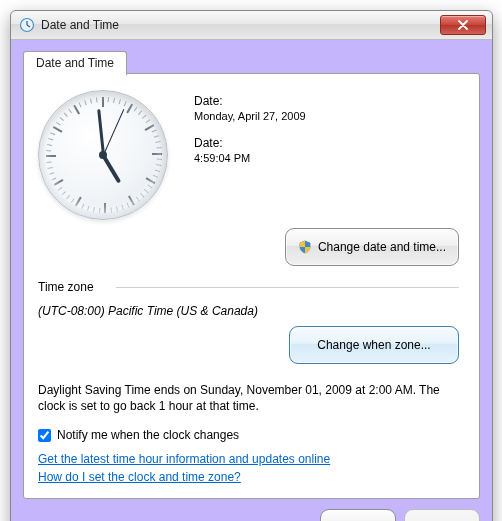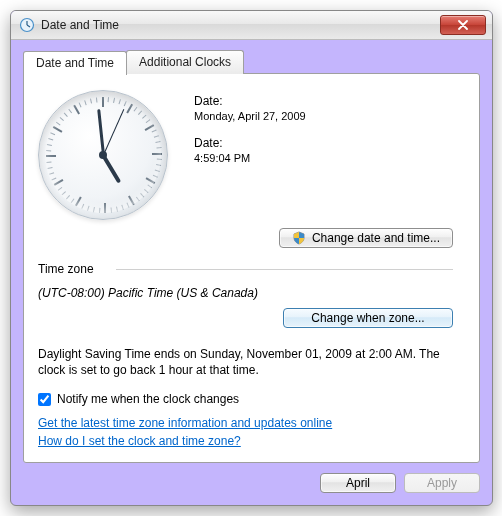--- a/index.html
+++ b/index.html
@@ -7,27 +7,27 @@
   .window{width:481px;border:1px solid #888;border-radius:6px;box-shadow:0 6px 18px rgba(0,0,0,0.35);background:#c4b5fd;overflow:hidden;}
   .titlebar{height:28px;background:linear-gradient(to bottom,#f9f9f9 0%,#e9e9e9 45%,#d9d9d9 46%,#eaeaea 100%);display:flex;align-items:center;padding:0 6px 0 8px;border-bottom:1px solid #bbb;position:relative;}
   .titlebar .title{margin-left:6px;font-size:12px;color:#222;}
   .titlebar .close-btn{margin-left:auto;width:44px;height:18px;border-radius:3px;background:linear-gradient(to bottom,#e67d73 0%,#c8463a 48%,#b5372b 52%,#d36055 100%);border:1px solid #8b2d23;display:flex;align-items:center;justify-content:center;box-shadow:inset 0 1px 0 rgba(255,255,255,0.4);}
   .titlebar .close-btn svg{display:block;}
   .client{padding:10px 12px 12px 12px;}
   .tabs{position:relative;}
   .tabstrip{display:flex;gap:0;position:relative;z-index:2;}
   .tab{padding:4px 12px 4px 12px;border:1px solid #9f9f9f;border-bottom:none;background:linear-gradient(to bottom,#fdfdfd,#ebebeb);font-size:12px;color:#222;border-top-left-radius:3px;border-top-right-radius:3px;margin-right:-1px;position:relative;}
   .tab.active{background:#fff;z-index:3;padding-bottom:5px;top:1px;}
-  .tabbody{border:1px solid #9f9f9f;background:#fff;padding:14px 26px 10px 14px;border-radius:0 3px 3px 3px;margin-top:-1px;min-height:390px;box-sizing:border-box;}
+  .tabbody{border:1px solid #9f9f9f;background:#fff;padding:14px 20px 10px 14px;border-radius:0 3px 3px 3px;margin-top:-1px;min-height:390px;box-sizing:border-box;}
   .toprow{display:flex;}
   .clockbox{width:150px;display:flex;align-items:flex-start;justify-content:flex-start;padding-top:2px;}
   .infobox{flex:1;padding-left:6px;padding-top:6px;}
   .label-static{color:#000;}
   .value-big{font-size:11px;margin-top:2px;margin-bottom:14px;}
-  .button{height:20px;border:1px solid #8e8e8e;border-radius:4px;background:linear-gradient(to bottom,#fefefe 0%,#f0f0f0 45%,#e3e3e3 48%,#f0f0f0 100%);font-family:inherit;font-size:12px;padding:0 12px;display:inline-flex;align-items:center;gap:6px;box-shadow:inset 0 0 0 1px rgba(255,255,255,0.6);cursor:default;}
+  .button{height:38px;border:1px solid #8e8e8e;border-radius:9px;background:linear-gradient(to bottom,#fefefe 0%,#f0f0f0 45%,#e3e3e3 48%,#f0f0f0 100%);font-family:inherit;font-size:12px;padding:0 12px;display:inline-flex;align-items:center;gap:6px;box-shadow:inset 0 0 0 1px rgba(255,255,255,0.6);cursor:default;}
   .button.blue{border:1px solid #3c7fb1;background:linear-gradient(to bottom,#f6fbff 0%,#e7f3fb 45%,#d5eaf8 48%,#e7f3fb 100%);}
   .button.disabled{color:#9a9a9a;border-color:#bcbcbc;background:linear-gradient(to bottom,#f6f6f6,#efefef);box-shadow:none;}
   .button.default{box-shadow:inset 0 0 0 1px rgba(255,255,255,0.7),0 0 0 1px #5fa3d6;}
   .right-btn-row{display:flex;justify-content:flex-end;margin-top:8px;}
   .group-header{display:flex;align-items:center;margin-top:14px;gap:14px;}
   .group-header .hline{flex:1;height:1px;background:#d0d0d0;margin-left:8px;}
   .tz-text{margin:10px 0 4px 0;font-style:italic;}
   .dst-text{margin-top:18px;line-height:1.35;}
   .notify-row{display:flex;align-items:center;gap:6px;margin-top:14px;}
   .notify-row input[type=checkbox]{width:13px;height:13px;margin:0;}
@@ -67,21 +67,20 @@
       <svg width="12" height="10" viewBox="0 0 12 10">
         <path d="M2 1 L10 9 M10 1 L2 9" stroke="#fff" stroke-width="1.8" stroke-linecap="round"></path>
       </svg>
     </div>
   </div>
 
   <div class="client">
     <div class="tabs">
       <div class="tabstrip">
         <div class="tab active"><span>Date and Time</span></div>
-        <div class="tab"><span>Additional Clocks</span></div>
       </div>
       <div class="tabbody">
 
         <div class="toprow">
           <div class="clockbox">
             <div class="analog" id="analog">
                 <div class="tick tickm" style="transform: rotate(354deg) translate(-1px, -58px); height: 5px;"></div>
                 <div class="tick tickm" style="transform: rotate(348deg) translate(-1px, -58px); height: 5px;"></div>
                 <div class="tick tickm" style="transform: rotate(342deg) translate(-1px, -58px); height: 5px;"></div>
                 <div class="tick tickm" style="transform: rotate(336deg) translate(-1px, -58px); height: 5px;"></div>
@@ -184,21 +183,21 @@
         </div>
 
         <div class="dst-text">Daylight Saving Time ends on Sunday, November 01, 2009 at 2:00 AM. The clock is set to go back 1 hour at that time.</div>
 
         <div class="notify-row">
           <input type="checkbox" id="notify-cb" checked="" style="">
           <label for="notify-cb">Notify me when the clock changes</label>
         </div>
 
         <div class="links">
-          <a>Get the latest time zone information and updates online</a><br>
+          <a>Get the latest time hour information and updates online</a><br>
           <a>How do I set the clock and time zone?</a>
         </div>
 
       </div>
     </div>
 
     <div class="footer">
       <button class="button">
           <span>April</span>
         </button>

